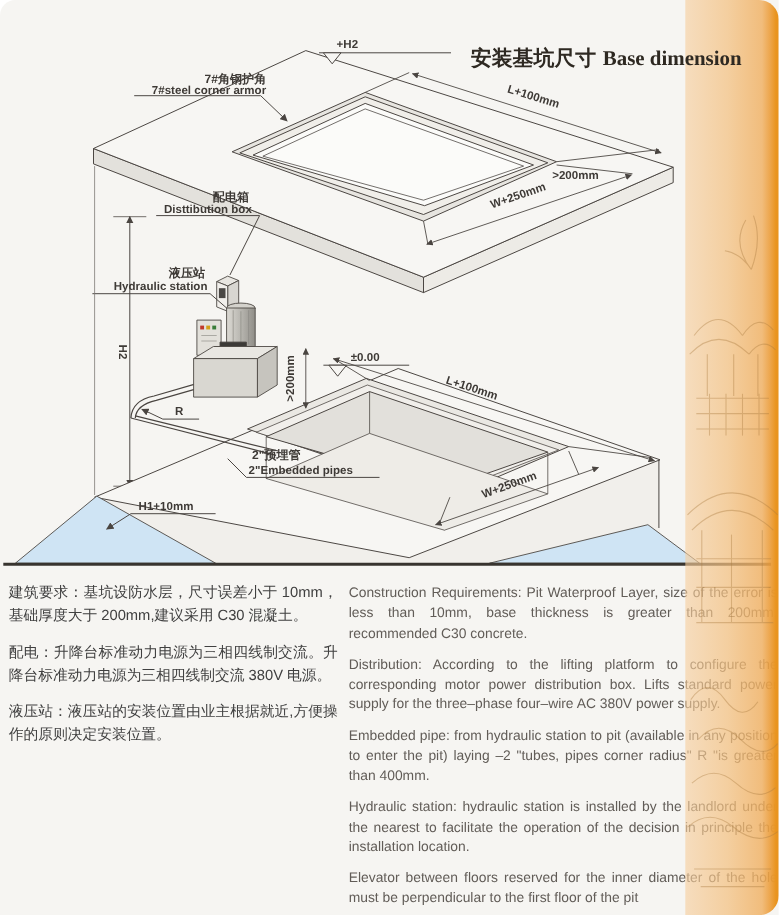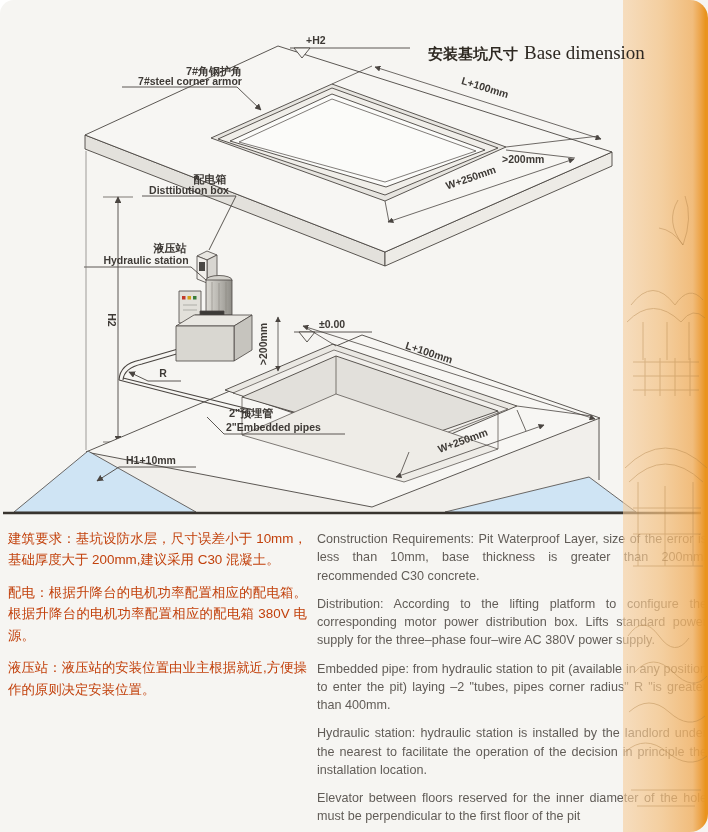--- a/index.html
+++ b/index.html
@@ -1,27 +1,27 @@
 <!DOCTYPE html>
 <html><head>
 <meta charset="utf-8">
 <style>
   html,body{margin:0;padding:0;background:#ffffff;}
   .page{position:relative;width:708px;height:832px;background:#f6f5f2;overflow:hidden;
         border-radius:14px 0 0 0;font-family:"Liberation Sans",sans-serif;}
   .title{position:absolute;left:428px;top:30px;z-index:30;white-space:nowrap;color:#2e2922;}
-  .title .zh{font-size:15px;font-weight:bold;font-family:Liberation Sans, sans-serif;}
-  .title .en{font-size:19px;font-weight:normal;font-family:"Liberation Serif",serif;margin-left:6px;}
+  .title .zh{font-size:19px;font-weight:bold;font-family:Liberation Sans, sans-serif;}
+  .title .en{font-size:19px;font-weight:bold;font-family:"Liberation Serif",serif;margin-left:6px;}
   .diagram{position:absolute;left:0;top:0;z-index:5;}
   svg text{font-family:"Liberation Sans",sans-serif;fill:#3e3a36;}
   .lblzh{font-size:11px;font-weight:bold;}
   .lblen{font-size:10.5px;font-weight:bold;}
   .dim{font-size:10.5px;font-weight:bold;}
   .cols{position:absolute;left:0;top:522px;width:708px;z-index:10;}
-  .col-zh{position:absolute;left:8px;top:6px;width:299px;color:#c2410c;
+  .col-zh{position:absolute;left:8px;top:6px;width:299px;color:#404040;
           font-size:13.4px;line-height:1.60;text-align:justify;}
   .col-zh p{margin:0 0 11px 0;}
   .col-en{position:absolute;left:317px;top:8px;width:390px;color:#615c57;
           font-size:12.6px;line-height:1.45;text-align:justify;}
   .col-en p{margin:0 0 10px 0;}
   .strip{position:absolute;top:0;right:0;width:85px;height:832px;z-index:20;
          border-radius:0 18px 18px 0;pointer-events:none;
          background:linear-gradient(to right,
             rgba(246,206,158,0.62) 0%,
             rgba(243,192,128,0.72) 45%,
@@ -206,21 +206,21 @@
         <text class="lblzh" x="229" y="417">2"预埋管</text>
         <text class="lblen" x="226" y="431">2"Embedded pipes</text>
         <text class="dim" x="126" y="464">H1+10mm</text>
       </g>
     </g>
   </svg>
 
   <div class="cols">
     <div class="col-zh">
       <p>建筑要求：基坑设防水层，尺寸误差小于 10mm，基础厚度大于 200mm,建议采用 C30 混凝土。</p>
-      <p>配电：根据升降台的电机功率配置相应的配电箱。根据升降台的电机功率配置相应的配电箱 380V 电源。</p>
+      <p>配电：升降台标准动力电源为三相四线制交流。升降台标准动力电源为三相四线制交流 380V 电源。</p>
       <p>液压站：液压站的安装位置由业主根据就近,方便操作的原则决定安装位置。</p>
     </div>
     <div class="col-en">
       <p>Construction Requirements: Pit Waterproof Layer, size of the error is less than 10mm, base thickness is greater than 200mm, recommended C30 concrete.</p>
       <p>Distribution: According to the lifting platform to configure the corresponding motor power distribution box. Lifts standard power supply for the three–phase four–wire AC 380V power supply.</p>
       <p>Embedded pipe: from hydraulic station to pit (available in any position to enter the pit) laying –2 "tubes, pipes corner radius" R "is greater than 400mm.</p>
       <p>Hydraulic station: hydraulic station is installed by the landlord under the nearest to facilitate the operation of the decision in principle the installation location.</p>
       <p>Elevator between floors reserved for the inner diameter of the hole must be perpendicular to the first floor of the pit</p>
     </div>
   </div>

